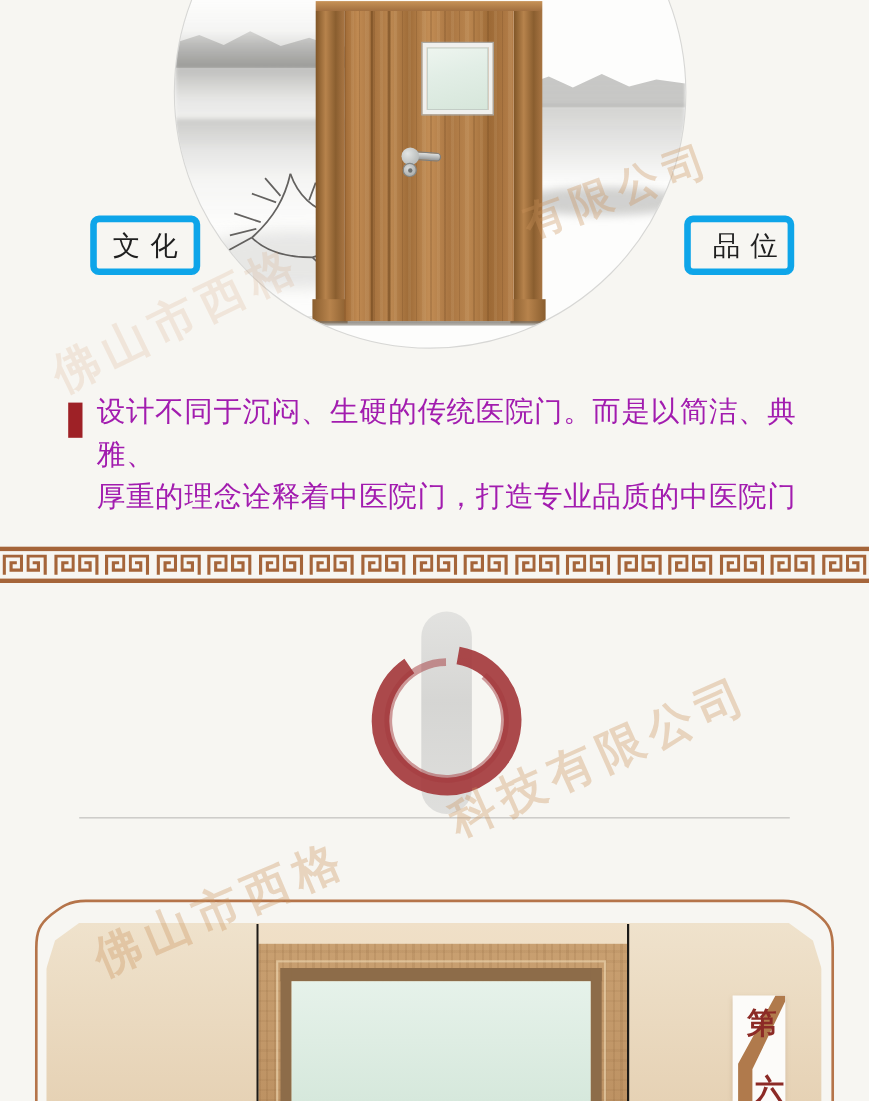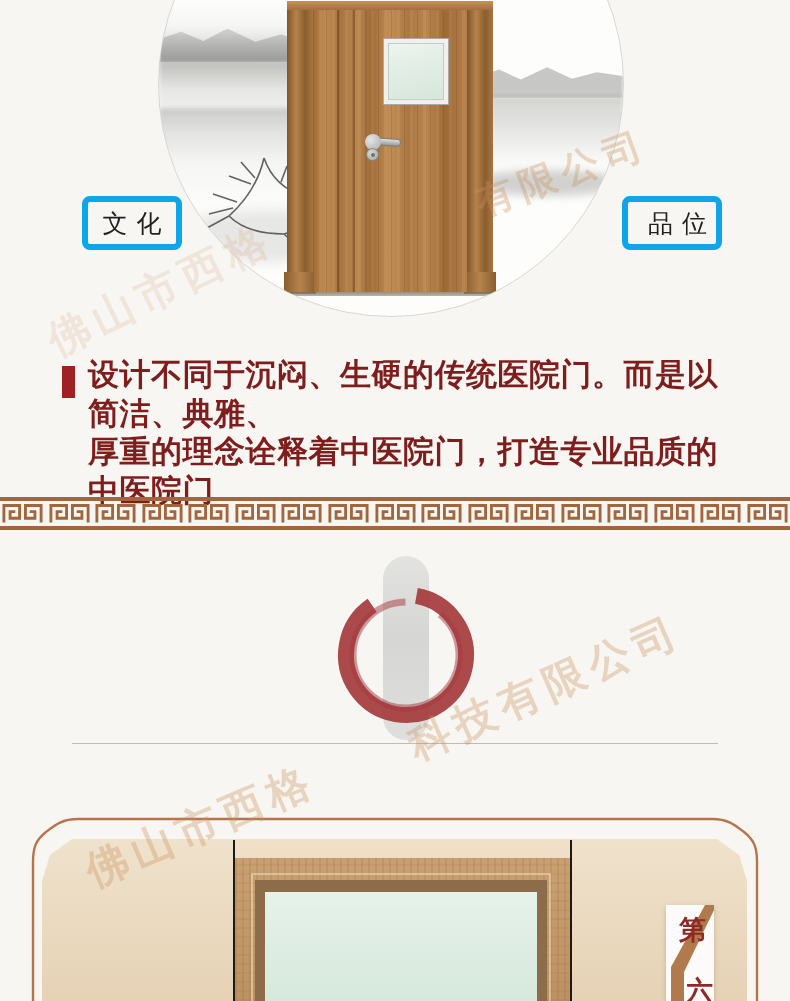--- a/index.html
+++ b/index.html
@@ -82,22 +82,22 @@
   .tag-box{
     position:absolute;top:196px;width:88px;height:42px;border:6px solid #0ea5e9;border-radius:8px;
     display:flex;align-items:center;justify-content:center;z-index:10;
     font-size:25px;color:#1f1f1f;letter-spacing:9px;text-indent:9px;
   }
   .tag-left{left:82px;}
   .tag-right{left:622px;justify-content:flex-end;}
 
   
   .desc-bar{position:absolute;left:62px;top:366px;width:13px;height:32px;background:#9e2126;}
-  .desc{position:absolute;left:88px;top:356px;width:660px;font-size:31px;line-height:38.5px;
-    color:#7f1d1d;letter-spacing:0.5px;font-weight:bold;}
+  .desc{position:absolute;left:88px;top:356px;width:660px;font-size:26px;line-height:38.5px;
+    color:#a21caf;letter-spacing:0.5px;}
 
   
   .meander{position:absolute;left:0;top:497px;width:790px;height:33px;}
   .m-bar{position:absolute;left:0;width:790px;height:4px;background:#a5653a;}
   .m-bar.top{top:0;}
   .m-bar.bot{bottom:0;}
   .m-row{position:absolute;left:0;top:4px;right:0;bottom:4px;display:flex;
     justify-content:space-between;align-items:center;padding:0 2px;}
   .mpair{display:flex;gap:3px;}
 

